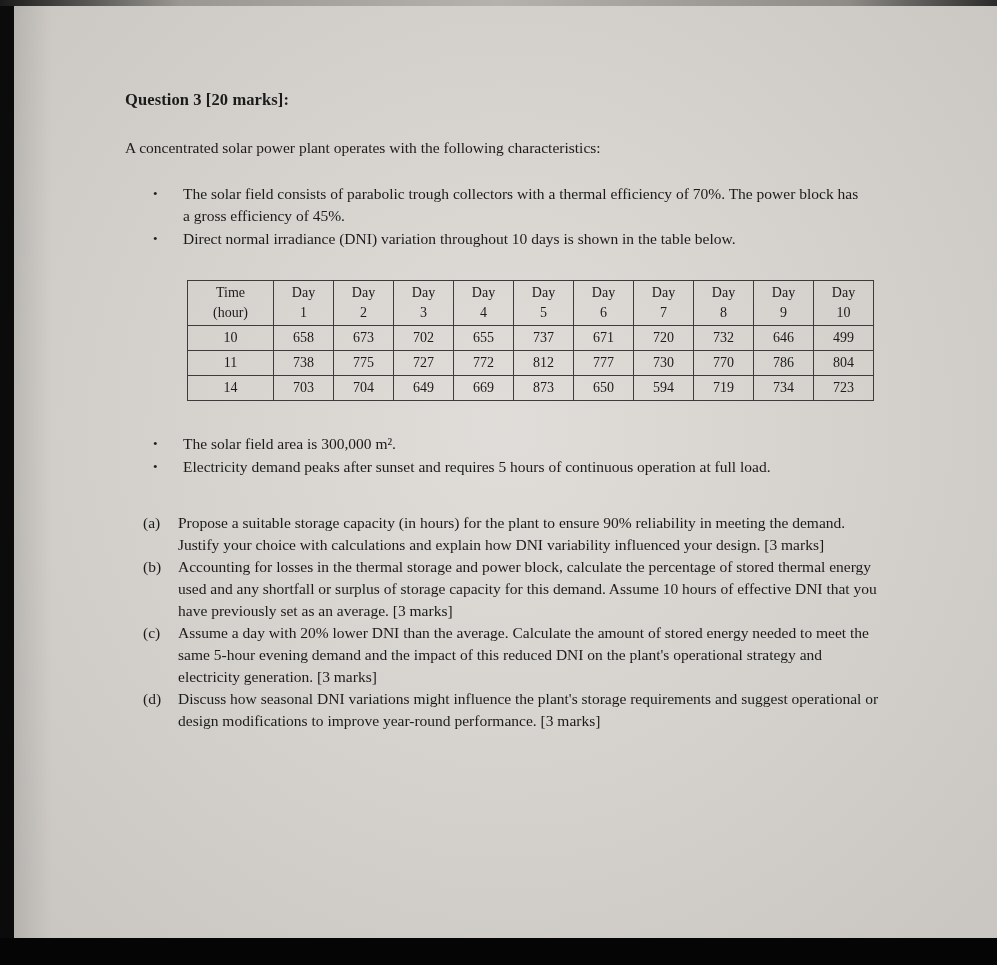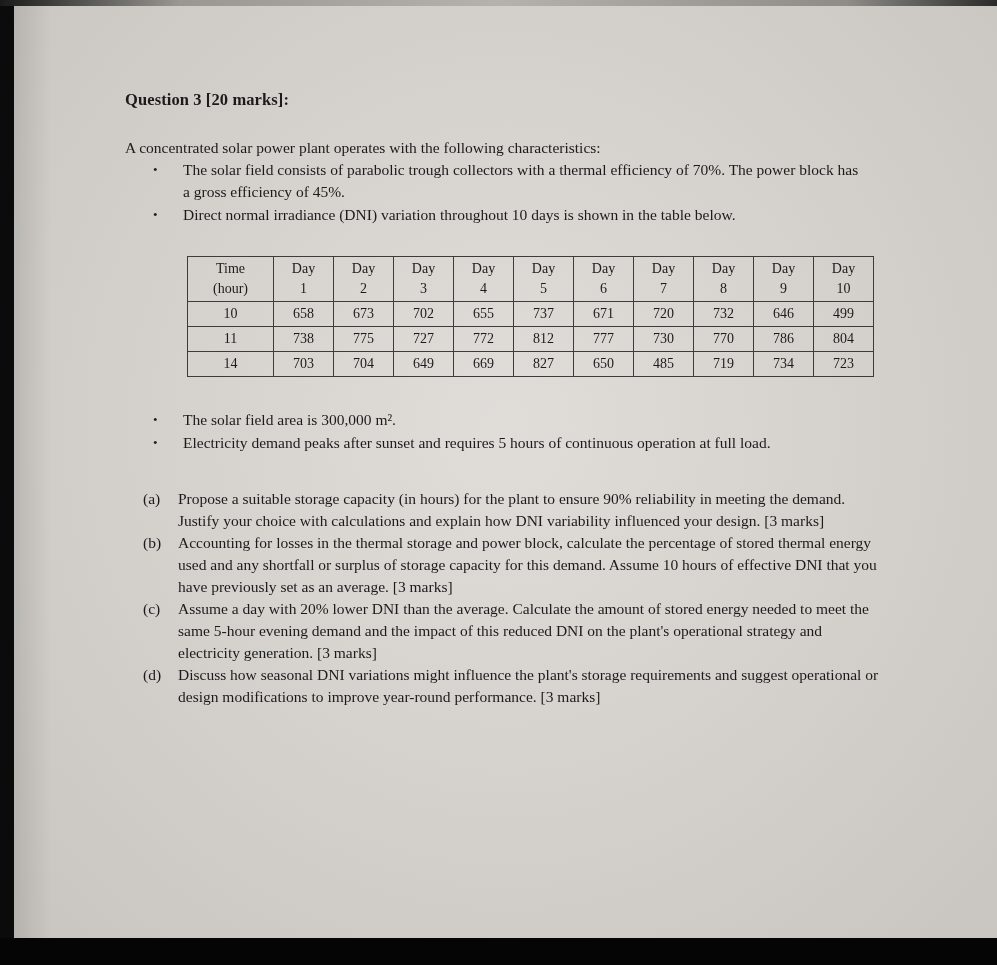--- a/index.html
+++ b/index.html
@@ -39,20 +39,21 @@
     height: 27px;
     background: #050505;
   }
   h1.q-title {
     font-size: 16.5px;
     font-weight: bold;
     margin-bottom: 26px;
     letter-spacing: 0.1px;
   }
   p.intro {
+    margin-bottom: 24px;
   }
   ul.bullets {
     list-style: none;
     margin: 0 0 0 28px;
   }
   ul.bullets li {
     display: flex;
     margin-bottom: 1px;
   }
   ul.bullets .bullet-marker {
@@ -198,23 +199,23 @@
             <td class="col-day">770</td>
             <td class="col-day">786</td>
             <td class="col-day">804</td>
           </tr>
           <tr>
             <td class="col-time">14</td>
             <td class="col-day">703</td>
             <td class="col-day">704</td>
             <td class="col-day">649</td>
             <td class="col-day">669</td>
-            <td class="col-day">827</td>
+            <td class="col-day">873</td>
             <td class="col-day">650</td>
-            <td class="col-day">485</td>
+            <td class="col-day">594</td>
             <td class="col-day">719</td>
             <td class="col-day">734</td>
             <td class="col-day">723</td>
           </tr>
         </tbody>
       </table>
 
     <ul class="bullets lower" id="bullets-bottom">
         <li>
           <span class="bullet-marker">•</span>

